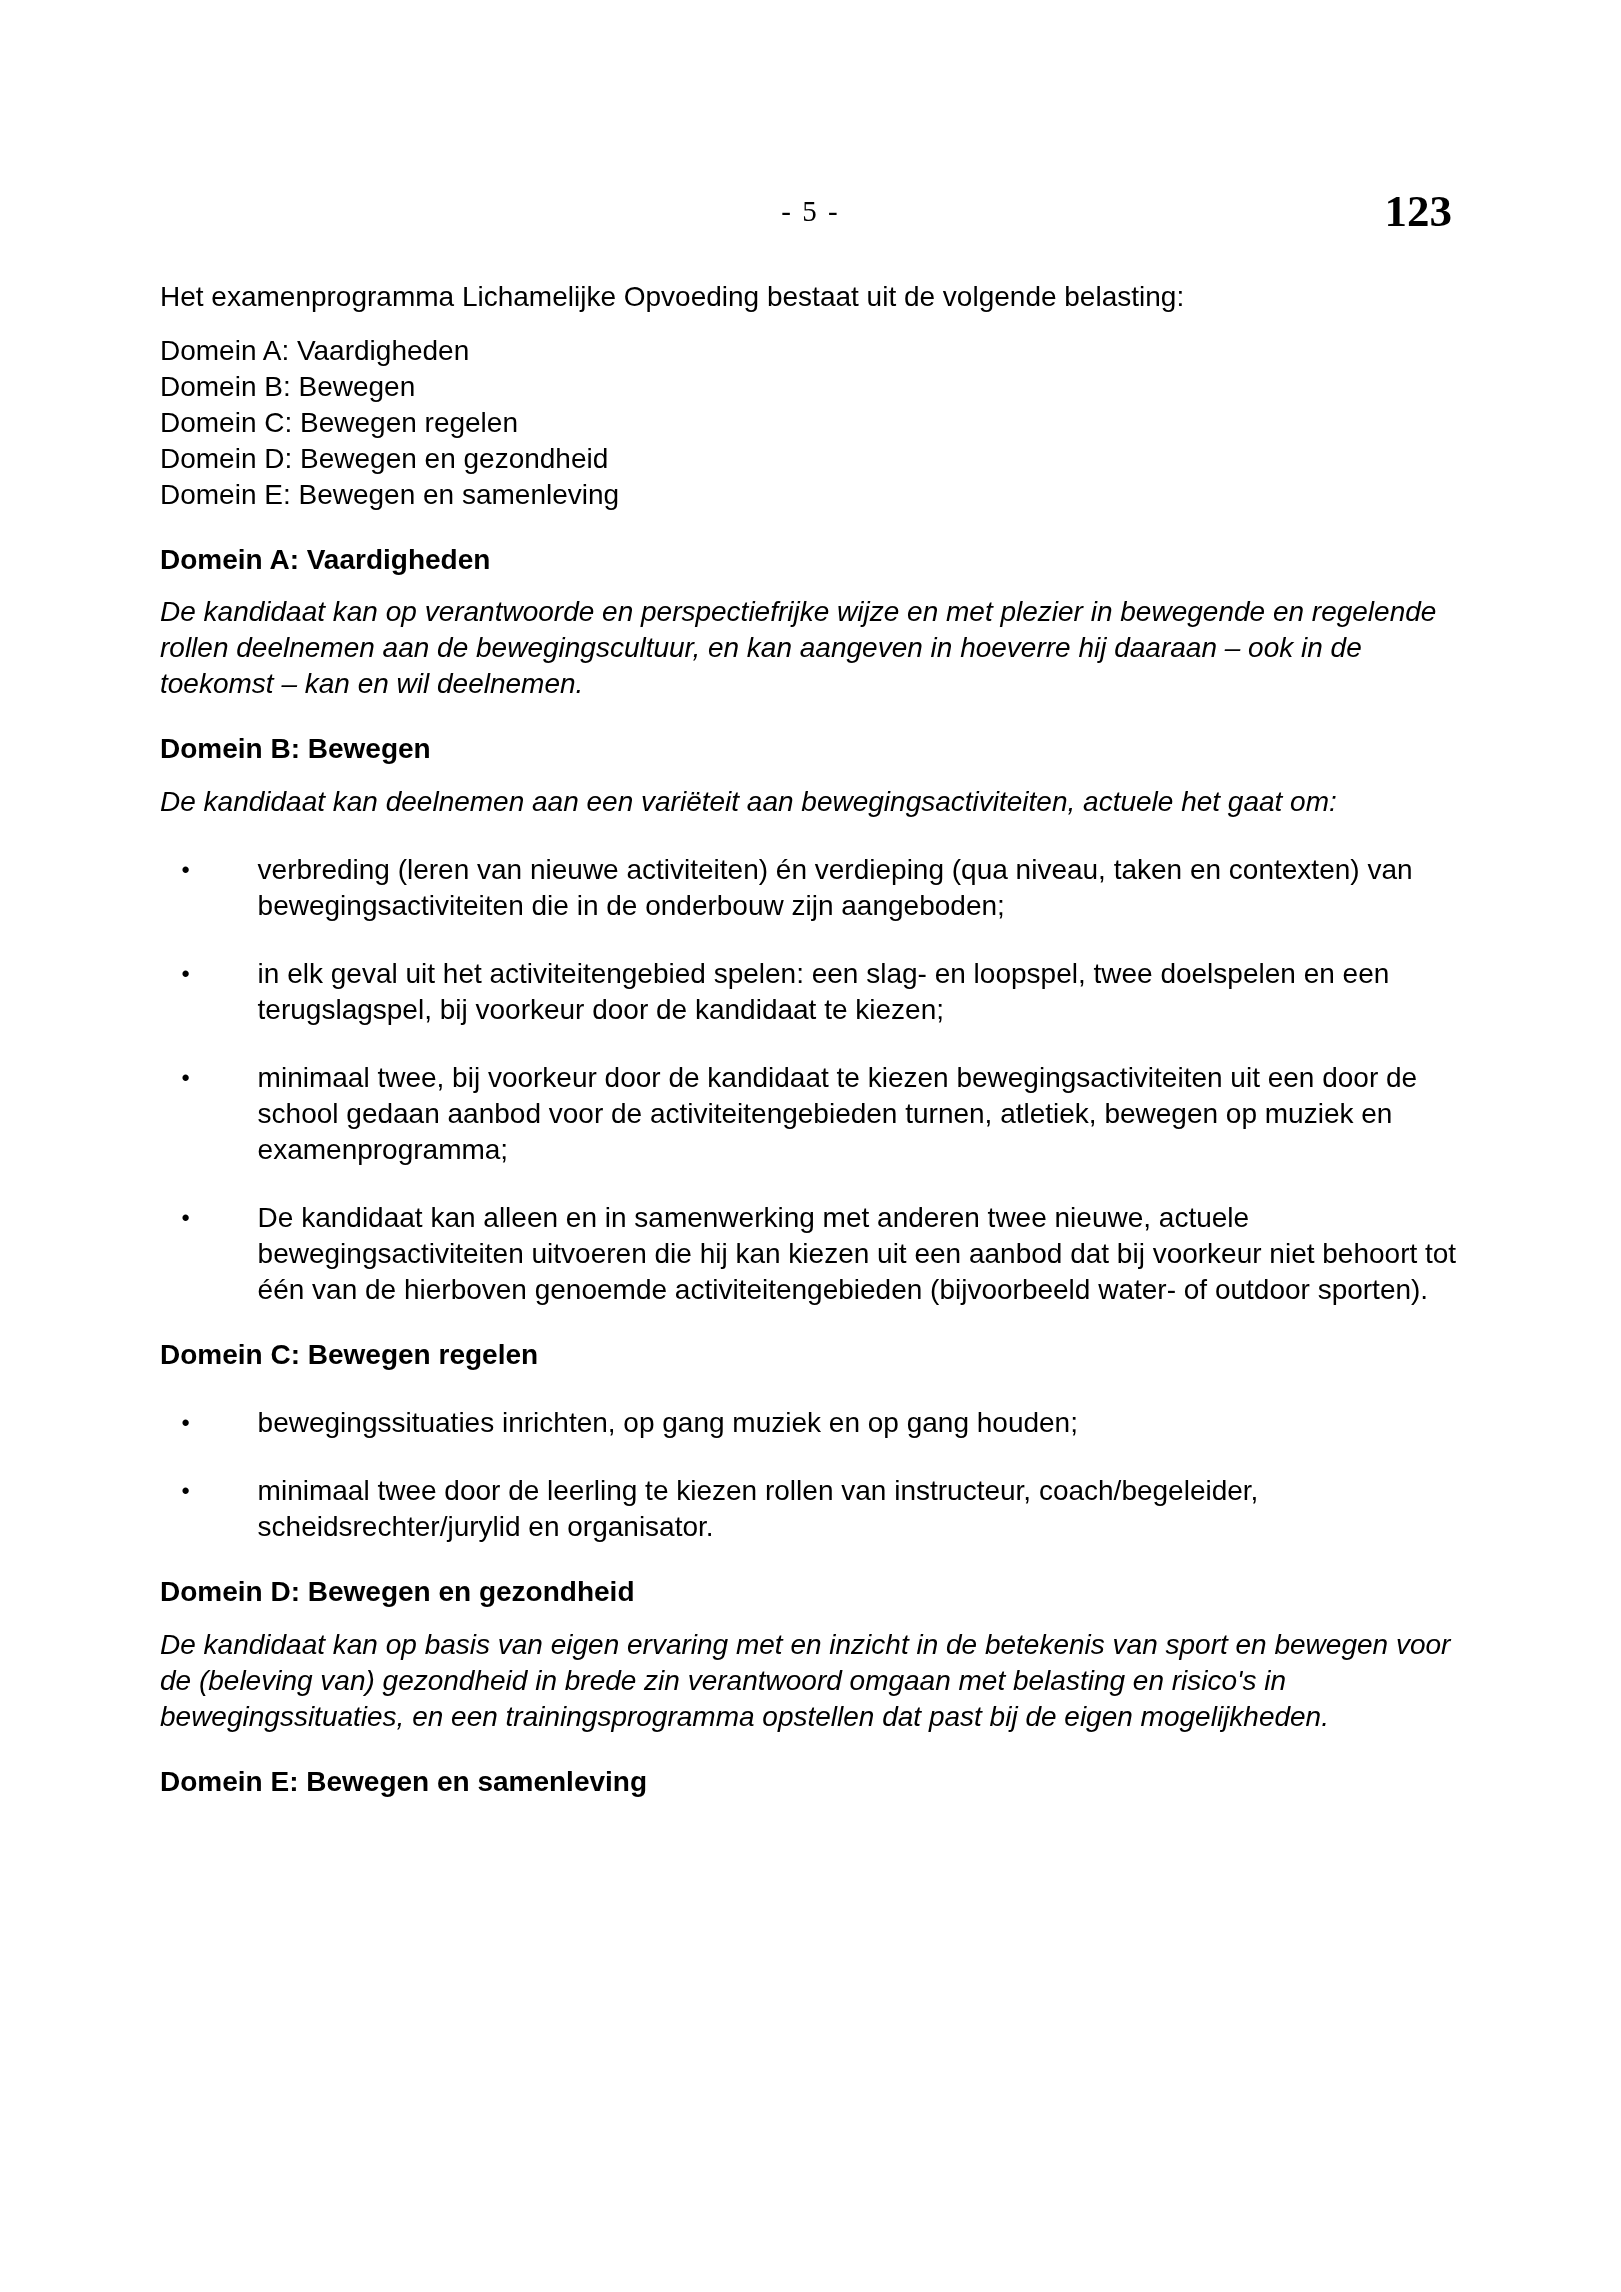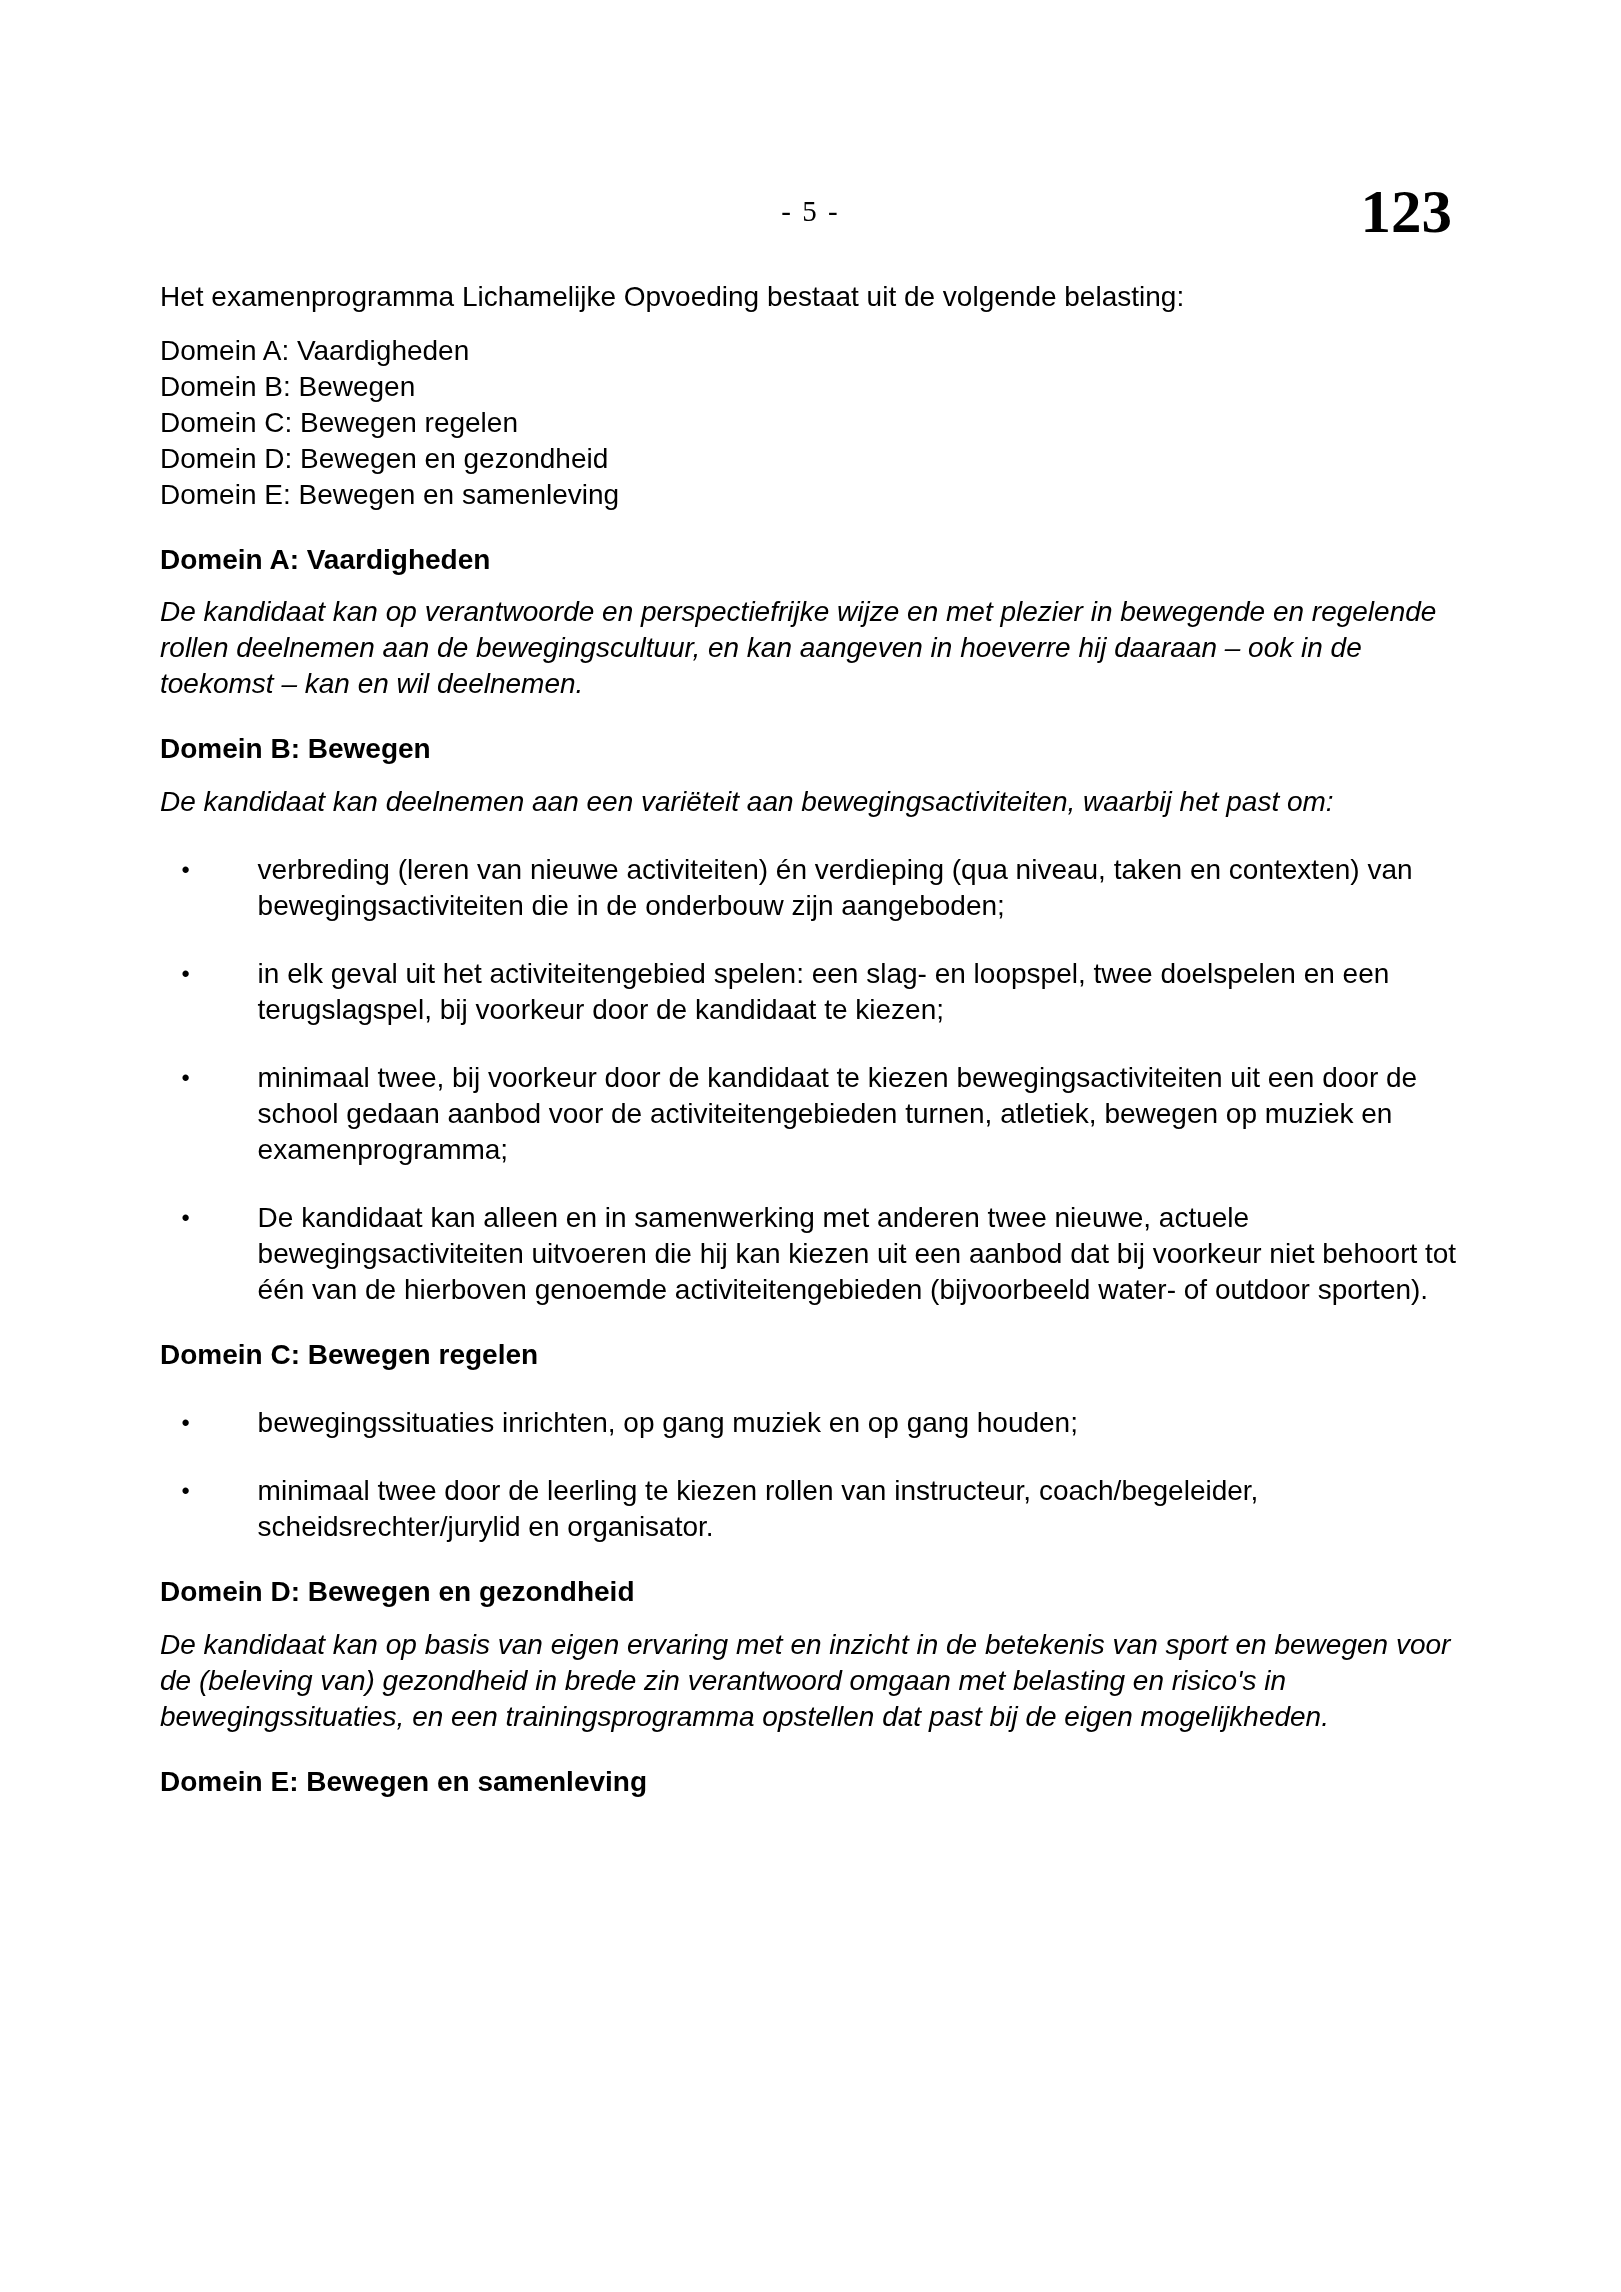--- a/index.html
+++ b/index.html
@@ -30,21 +30,21 @@
     font-family: "Liberation Serif", serif;
     font-size: 29px;
     letter-spacing: 2px;
   }
   .corner-number {
     position: absolute;
     right: 169px;
     top: 0;
     font-family: "Liberation Serif", serif;
     font-weight: bold;
-    font-size: 61px;
+    font-size: 45px;
     line-height: 45px;
   }
   .content {
     position: absolute;
     left: 160px;
     top: 279px;
     width: 1306px;
     font-size: 28px;
     line-height: 36px;
   }
@@ -108,21 +108,21 @@
         <div class="domain-line">Domein E: Bewegen en samenleving</div>
       </div>
 
     <div>
         <div class="section">
           <h2>Domein A: Vaardigheden</h2>
           <p>De kandidaat kan op verantwoorde en perspectiefrijke wijze en met plezier in bewegende en regelende rollen deelnemen aan de bewegingscultuur, en kan aangeven in hoeverre hij daaraan – ook in de toekomst – kan en wil deelnemen.</p>
         </div>
         <div class="section">
           <h2>Domein B: Bewegen</h2>
-          <p>De kandidaat kan deelnemen aan een variëteit aan bewegingsactiviteiten, waarbij het past om:</p>
+          <p>De kandidaat kan deelnemen aan een variëteit aan bewegingsactiviteiten, actuele het gaat om:</p>
           <div class="bullets">
             <div class="bullet-item">
               <span class="bullet-marker">•</span>
               <span class="bullet-text">verbreding (leren van nieuwe activiteiten) én verdieping (qua niveau, taken en contexten) van bewegingsactiviteiten die in de onderbouw zijn aangeboden;</span>
             </div>
             <div class="bullet-item">
               <span class="bullet-marker">•</span>
               <span class="bullet-text">in elk geval uit het activiteitengebied spelen: een slag- en loopspel, twee doelspelen en een terugslagspel, bij voorkeur door de kandidaat te kiezen;</span>
             </div>
             <div class="bullet-item">

